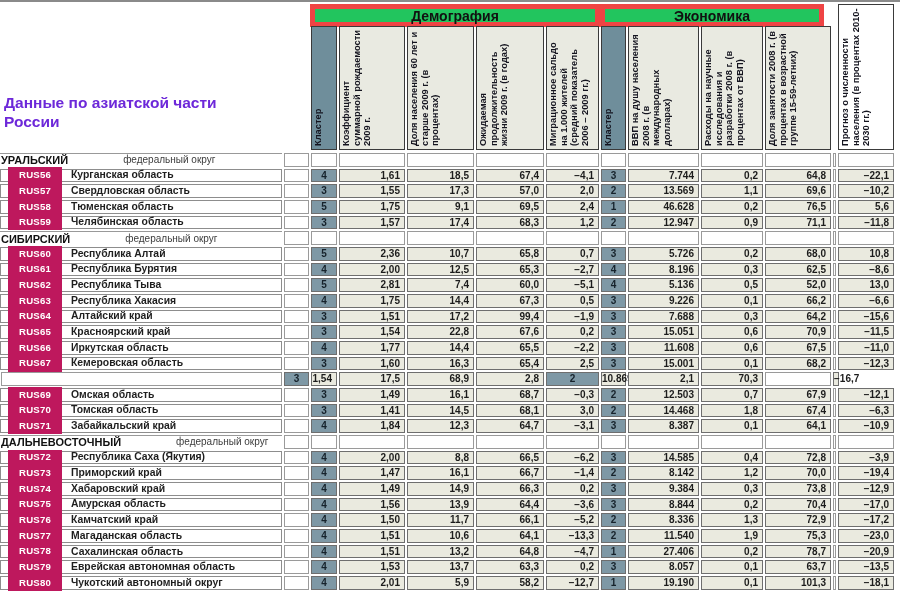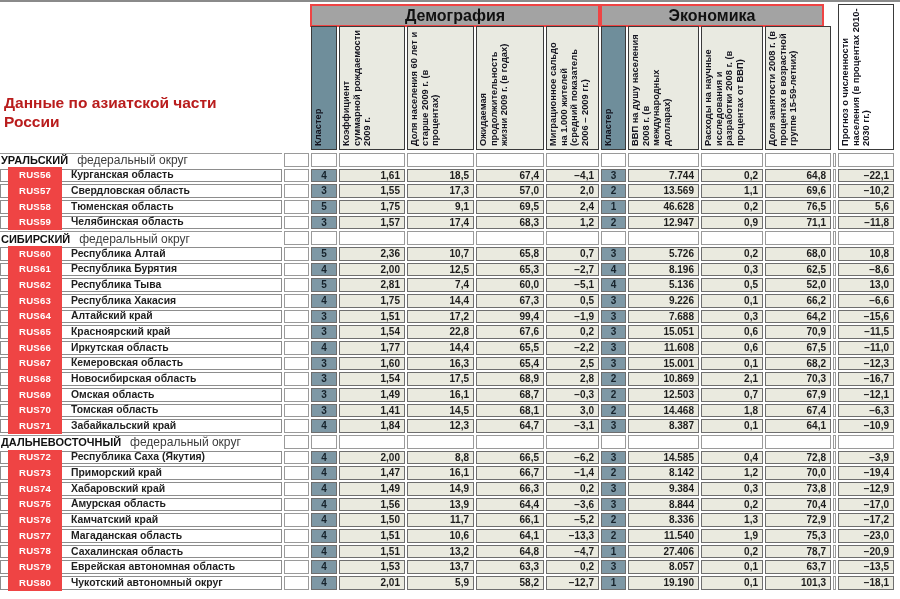--- a/index.html
+++ b/index.html
@@ -10,29 +10,29 @@
     background: #fff;
     font-family: "Liberation Sans", sans-serif;
     overflow: hidden;
   }
   .top-rule {
     position: absolute; left: 0; top: 0; width: 900px; height: 2px;
     background: #8a8a8a;
   }
   .title {
     position: absolute; left: 4px; top: 93px; width: 240px;
-    font-size: 15.5px; font-weight: bold; color: #b91c1c; line-height: 1.25;
+    font-size: 15.5px; font-weight: bold; color: #6d28d9; line-height: 1.25;
   }
   
   .header { position: absolute; left: 0; top: 0; width: 900px; height: 152px; }
   .band {
     position: absolute; top: 4px; height: 23px;
-    background: #a3a3a3; border: 2px solid #ef4444;
+    background: #22c55e; border: 5px solid #ef4444;
     display: flex; align-items: center; justify-content: center;
-    font-size: 16px; font-weight: bold; color: #111;
+    font-size: 14px; font-weight: bold; color: #111;
   }
   .band-demo { left: 310px; width: 290px; }
   .band-econ { left: 600px; width: 224px; }
   .hcell {
     position: absolute; top: 26px; height: 124px;
     background: #e9eae1; border: 1px solid #3a3a3a;
     display: flex; align-items: stretch; justify-content: flex-start;
     overflow: hidden; padding: 3px 1px;
   }
   .hcell.cluster-h { background: #6f8e9b; }
@@ -69,29 +69,29 @@
   .num { text-align: right; padding-right: 4px; }
   .cluster { background: #7e98a5; text-align: center; padding-right: 0; color: #16222b; }
   .gap-cell { background: #fff; border-color: #9a9a9a; }
   .name-cell {
     background: #fff; border-color: #8d8d8d; margin-left: 0;
     display: flex; align-items: center;
   }
   .badge {
     display: inline-flex; align-items: center; justify-content: center;
     width: 54px; height: 16px; margin-left: 7px;
-    background: #ef4444; color: #fff;
+    background: #be185d; color: #fff;
     font-size: 9.6px; font-weight: bold; letter-spacing: 0.2px;
   }
   .region { margin-left: 9px; font-size: 10.4px; font-weight: bold; color: #1e1e1e; white-space: nowrap; }
   
-  .srow .cell { background: #fff; border-color: #9a9a9a; }
+  .srow .cell { background: #fff; border-color: #9a9a9a; gap: 35px; }
   .srow .name-cell { border: none; border-top: 1px solid #999; }
   .sec-name { margin-left: 1px; font-size: 11px; font-weight: bold; color: #111; white-space: nowrap; }
-  .sec-suffix { margin-left: 9px; font-size: 12px; font-weight: normal; color: #3c3c3c; white-space: nowrap; }
+  .sec-suffix { margin-left: 20px; font-size: 10px; font-weight: normal; color: #3c3c3c; white-space: nowrap; }
 </style>
 </head>
 <body>
 
 <div class="page">
   <div class="top-rule"></div>
 
   <div class="title">Данные по азиатской части России</div>
 
   <div class="header">
@@ -391,24 +391,20 @@
       <div class="cell num">2,5</div>
       <div class="cell num cluster">3</div>
       <div class="cell num">15.001</div>
       <div class="cell num">0,1</div>
       <div class="cell num">68,2</div>
       <div class="cell gap-cell"></div>
       <div class="cell num">−12,3</div>
     </div>
 
     <div class="row">
-      <div class="cell name-cell">
-        <span class="badge">RUS68</span>
-        <span class="region">Новосибирская область</span>
-      </div>
       <div class="cell gap-cell"></div>
       <div class="cell num cluster">3</div>
       <div class="cell num">1,54</div>
       <div class="cell num">17,5</div>
       <div class="cell num">68,9</div>
       <div class="cell num">2,8</div>
       <div class="cell num cluster">2</div>
       <div class="cell num">10.869</div>
       <div class="cell num">2,1</div>
       <div class="cell num">70,3</div>

